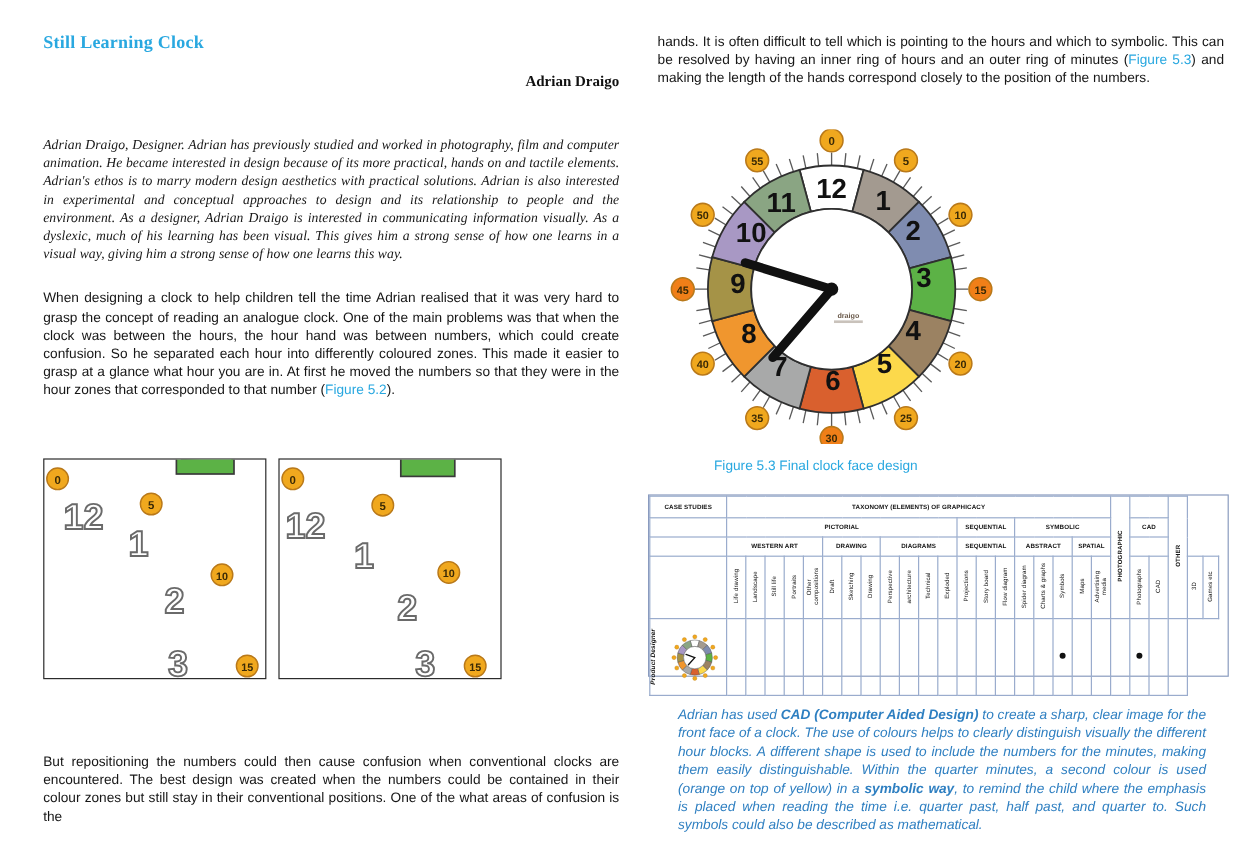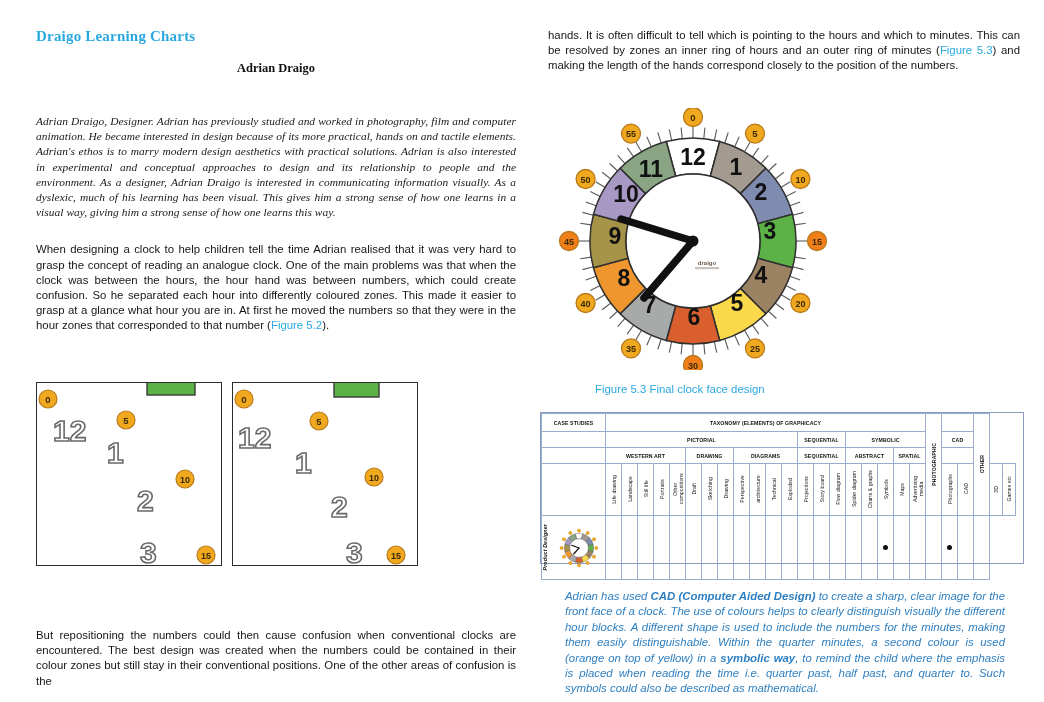--- a/index.html
+++ b/index.html
@@ -13,21 +13,21 @@
   
   .col-left{position:absolute;left:36px;top:28px;width:480px;}
   .col-right{position:absolute;left:548px;top:28px;width:472px;}
 
   
   .doc-title{
     color:#29a8e0;font-family:"Liberation Serif",serif;font-weight:bold;
     font-size:15px;letter-spacing:.2px;margin:0;
   }
   .author{
-    text-align:center;font-family:"Liberation Serif",serif;font-weight:bold;
+    text-align:right;font-family:"Liberation Serif",serif;font-weight:bold;
     font-size:12.5px;margin:16px 0 0 0;color:#111;
   }
   p.body{
     font-size:11.4px;line-height:15.2px;text-align:justify;margin:0;color:#161616;
   }
   p.body.italic{font-style:italic;letter-spacing:.05px;font-family:Liberation Serif, serif;}
   .blue{color:#29a8e0;}
   .caption{
     color:#29a8e0;font-size:11.4px;line-height:15px;margin:0;
   }
@@ -78,21 +78,21 @@
   }
   .rowlabel{height:64px;}
   .thumb{width:40px;height:40px;display:block;margin:0 auto;}
 </style>
 </head>
 <body>
 
 <div class="page">
 
   <div class="col-left">
-    <h1 class="doc-title">Draigo Learning Charts</h1>
+    <h1 class="doc-title">Still Learning Clock</h1>
     <div class="author">Adrian Draigo</div>
 
     <div style="height:38px"></div>
     <p class="body italic">Adrian Draigo, Designer. Adrian has previously studied and worked in photography, film and computer animation. He became interested in design because of its more practical, hands on and tactile elements. Adrian's ethos is to marry modern design aesthetics with practical solutions. Adrian is also interested in experimental and conceptual approaches to design and its relationship to people and the environment. As a designer, Adrian Draigo is interested in communicating information visually.  As a dyslexic, much of his learning has been visual. This gives him a strong sense of how one learns in a visual way, giving him a strong sense of how one learns this way.</p>
 
     <div style="height:22px"></div>
     <p class="body"><span>When designing a clock to help children tell the time Adrian realised that it was very hard to grasp the concept of reading an analogue clock. One of the main problems was that when the clock was between the hours, the hour hand was between numbers, which could create confusion. So he separated each hour into differently coloured zones. This made it easier to grasp at a glance what hour you are in. At first he moved the numbers so that they were in the hour zones that corresponded to that number (</span><span class="blue">Figure 5.2</span><span>).</span></p>
   </div>
 
   <div class="fig52-wrap">
@@ -213,25 +213,25 @@
             <text x="141" y="98" text-anchor="middle" font-size="9" font-weight="bold" fill="#3a2a06" font-family="Liberation Sans, sans-serif">10</text>
             <circle cx="163" cy="172" r="9" fill="#f0a81e" stroke="#b9791a" stroke-width="1.2"></circle>
             <text x="163" y="176" text-anchor="middle" font-size="9" font-weight="bold" fill="#3a2a06" font-family="Liberation Sans, sans-serif">15</text>
           </g>
         </g>
       </svg>
     </div>
   </div>
 
   <div style="position:absolute;left:36px;top:628px;width:480px;">
-    <p class="body">But repositioning the numbers could then cause confusion when conventional clocks are encountered. The best design was created when the numbers could be contained in their colour zones but still stay in their conventional positions. One of the other areas of confusion is the</p>
+    <p class="body">But repositioning the numbers could then cause confusion when conventional clocks are encountered. The best design was created when the numbers could be contained in their colour zones but still stay in their conventional positions. One of the what areas of confusion is the</p>
   </div>
 
   <div class="col-right">
-    <p class="body"><span>hands. It is often difficult to tell which is pointing to the hours and which to minutes. This can be resolved by zones an inner ring of hours and an outer ring of minutes (</span><span class="blue">Figure 5.3</span><span>) and making the length of the hands correspond closely to the position of the numbers.</span></p>
+    <p class="body"><span>hands. It is often difficult to tell which is pointing to the hours and which to symbolic. This can be resolved by having an inner ring of hours and an outer ring of minutes (</span><span class="blue">Figure 5.3</span><span>) and making the length of the hands correspond closely to the position of the numbers.</span></p>
   </div>
 
   <div class="clockfig">
     <svg width="270" height="262" viewBox="0 0 270 262">
       <g transform="translate(135,133)">
 
         <g stroke="#5a5a5a" stroke-width="1.1">
           <line x1="0" y1="-103" x2="0" y2="-114"></line>
           <line x1="10.8" y1="-102.4" x2="11.9" y2="-113.4"></line>
           <line x1="21.4" y1="-100.7" x2="23.7" y2="-111.6"></line>

